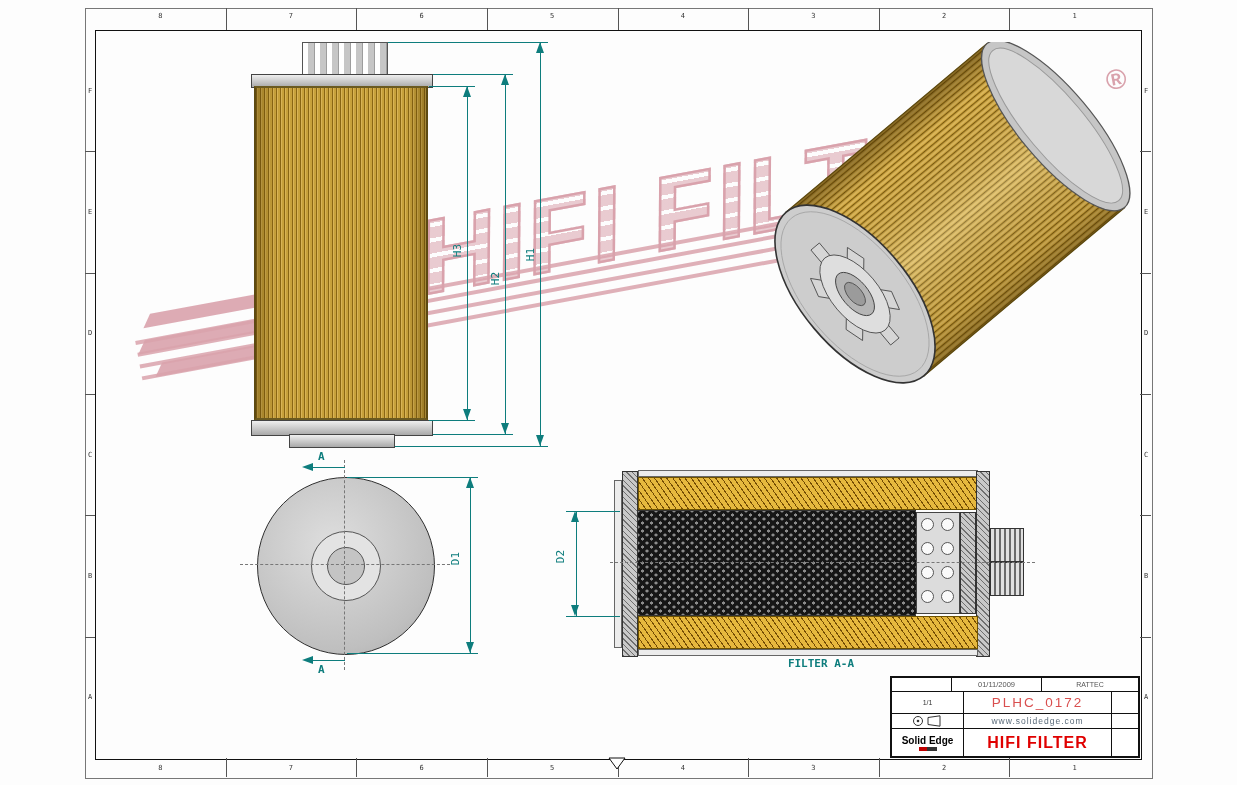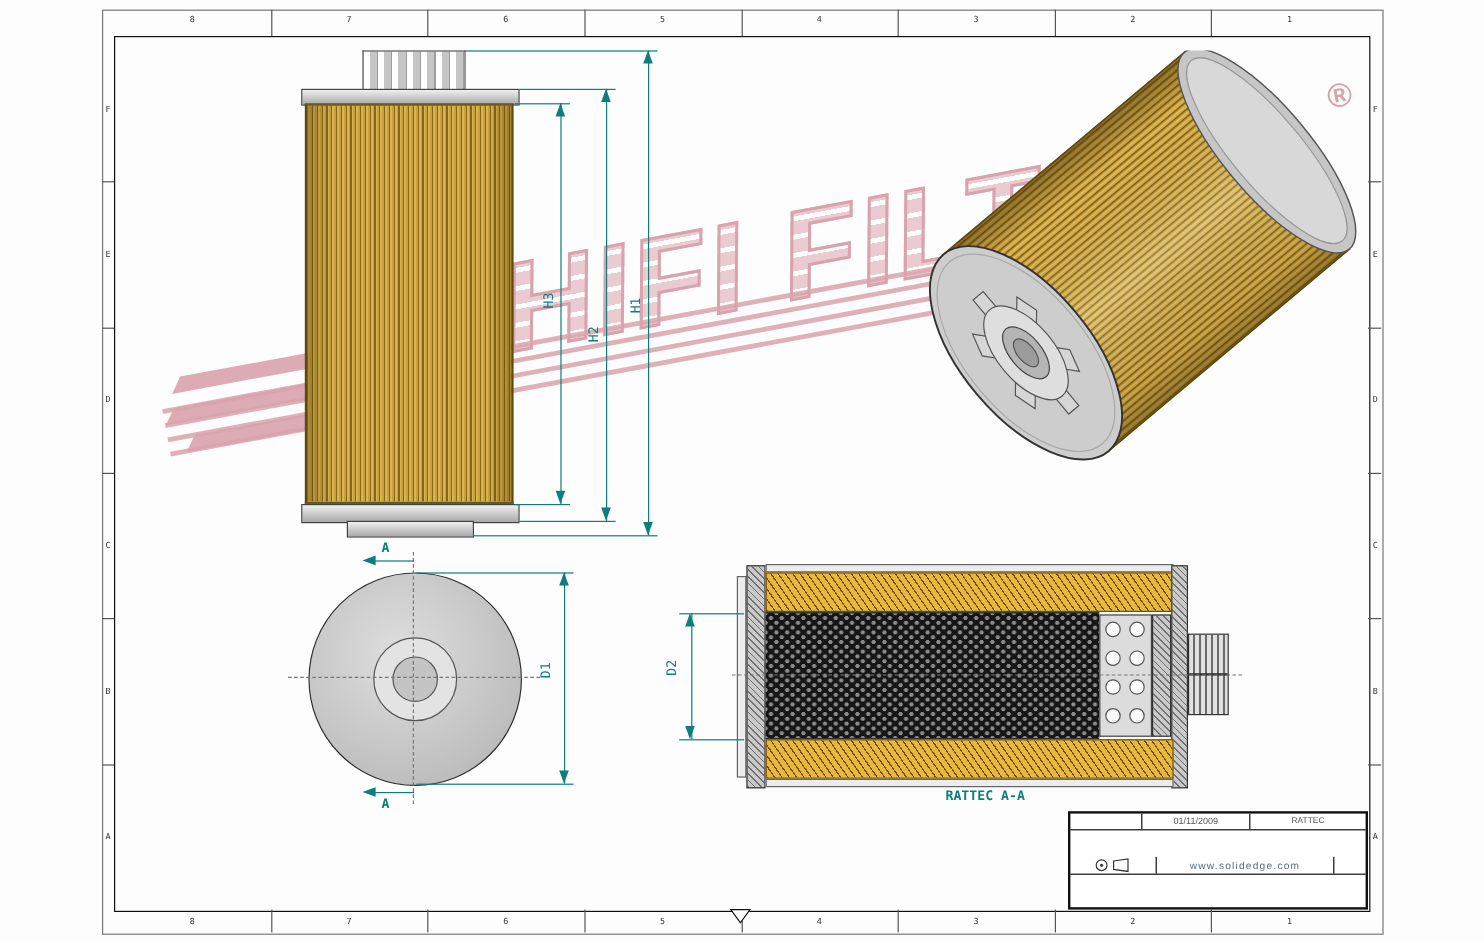--- a/index.html
+++ b/index.html
@@ -226,37 +226,50 @@
   </div>
   <div class="dash-h" style="left:610px;top:562px;width:425px;"></div>
 
   <div class="dlh" style="left:566px;top:510.5px;width:54px;"></div>
   <div class="dlh" style="left:566px;top:615.5px;width:54px;"></div>
   <div class="dlv" style="left:575.5px;top:511px;height:105px;"></div>
   <div class="arrU" style="left:571px;top:511px;"></div>
   <div class="arrD" style="left:571px;top:605px;"></div>
   <div class="dimlab" style="left:546px;top:550px;">D2</div>
 
-  <div class="cutlab" style="left:756px;top:657px;width:130px;text-align:center;">RATTEC A-A</div>
+  <div class="cutlab" style="left:756px;top:657px;width:130px;text-align:center;">FILTER A-A</div>
 
   <div class="tblock">
     <div class="tb-row" style="top:0;height:14px;">
       <div class="tb-cell tb-br" style="left:0;width:60px;"></div>
       <div class="tb-cell tb-br tb-date" style="left:60px;width:90px;">01/11/2009</div>
       <div class="tb-cell tb-author" style="left:150px;width:96px;">RATTEC</div>
+    </div>
+    <div class="tb-row" style="top:14px;height:22px;">
+      <div class="tb-cell tb-br tb-scale" style="left:0;width:72px;">1/1</div>
+      <div class="tb-cell tb-br tb-part" style="left:72px;width:148px;">PLHC_0172</div>
+      <div class="tb-cell" style="left:220px;width:26px;"></div>
     </div>
     <div class="tb-row" style="top:36px;height:15px;">
       <div class="tb-cell tb-br" style="left:0;width:72px;">
         <svg width="34" height="12" viewBox="0 0 34 12">
           <circle cx="7" cy="6" r="4.5" fill="none" stroke="#333" stroke-width="1"></circle>
           <circle cx="7" cy="6" r="1.3" fill="#333"></circle>
           <path d="M17 2.5 L29 0.8 L29 11.2 L17 9.5 Z" fill="none" stroke="#333" stroke-width="1"></path>
         </svg>
       </div>
       <div class="tb-cell tb-br tb-web" style="left:72px;width:148px;">www.solidedge.com</div>
+      <div class="tb-cell" style="left:220px;width:26px;"></div>
+    </div>
+    <div class="tb-row" style="top:51px;height:27px;border-bottom:none;">
+      <div class="tb-cell tb-br tb-cad" style="left:0;width:72px;">
+        <span>Solid Edge</span>
+        <span class="se-mark"></span>
+      </div>
+      <div class="tb-cell tb-br tb-co" style="left:72px;width:148px;">HIFI FILTER</div>
       <div class="tb-cell" style="left:220px;width:26px;"></div>
     </div>
   </div>
 
   <div class="outer-border"></div>
   <div class="frame"></div>
   <div id="zones-top" class="zones zones-h" style="left:95px;top:9px;width:1045px;height:14px;">
       <span>8</span>
       <span>7</span>
       <span>6</span>

